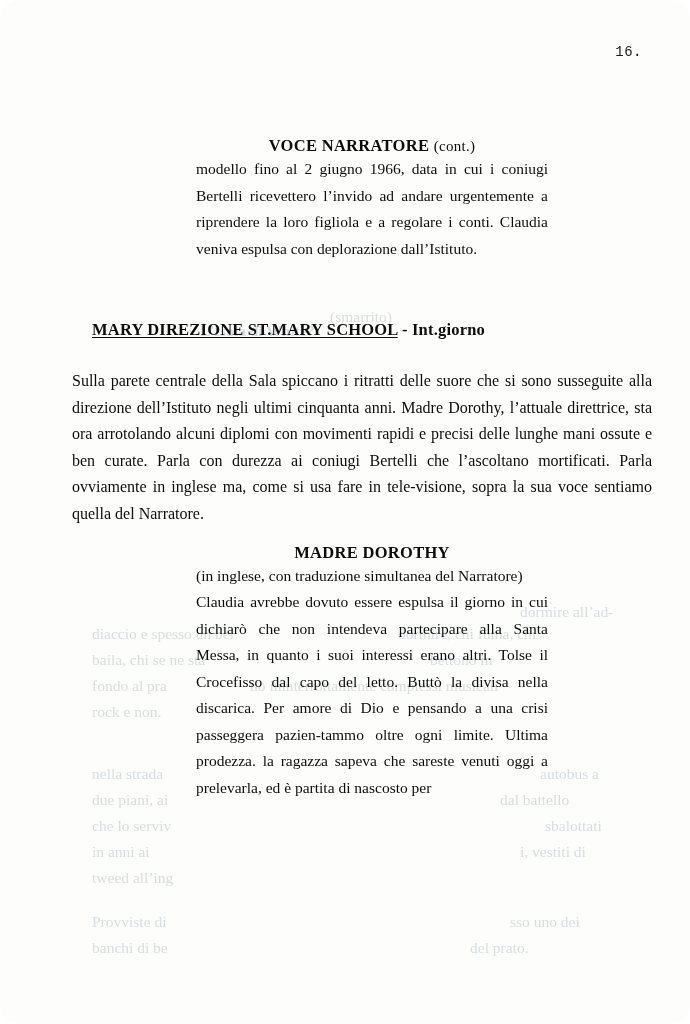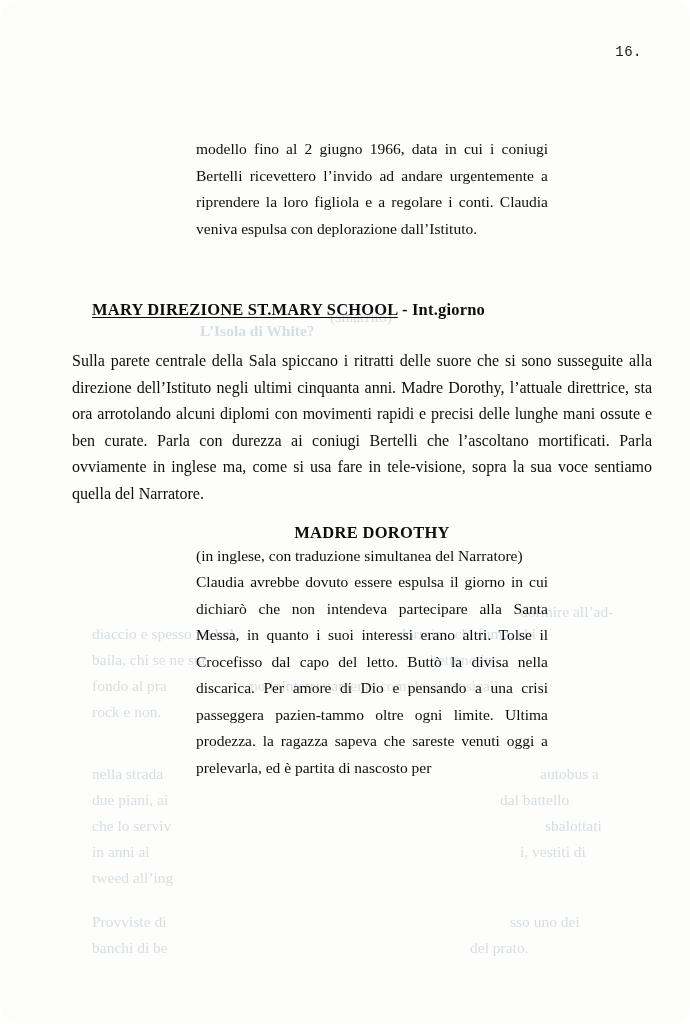--- a/index.html
+++ b/index.html
@@ -140,20 +140,21 @@
     <div class="ghost" style="left:510px; top:908px;">sso uno dei</div>
     <div class="ghost" style="left:92px; top:934px;">banchi di be</div>
     <div class="ghost" style="left:470px; top:934px;">del prato.</div>
   </div>
 
   <div class="content">
 
     <div class="sp1"></div>
 
     <div class="dlg-block">
+      <div class="dlg-cue"><span>VOCE NARRATORE</span> <span class="cont">(cont.)</span></div>
       <div class="dlg-text">modello fino al 2 giugno 1966, data in cui i coniugi Bertelli ricevettero l’invido ad andare urgentemente a riprendere la loro figliola e a regolare i conti. Claudia veniva espulsa con deplorazione dall’Istituto.</div>
     </div>
 
     <div class="sp2"></div>
 
     <div class="scene-heading"><span class="u">MARY DIREZIONE ST.MARY SCHOOL</span><span> - Int.giorno</span></div>
 
     <div class="sp3"></div>
 
     <div class="action">Sulla parete centrale della Sala spiccano i ritratti delle suore che si sono susseguite alla direzione dell’Istituto negli ultimi cinquanta anni. Madre Dorothy, l’attuale direttrice, sta ora arrotolando alcuni diplomi con movimenti rapidi e precisi delle lunghe mani ossute e ben curate. Parla con durezza ai coniugi Bertelli che l’ascoltano mortificati. Parla ovviamente in inglese ma, come si usa fare in tele-visione, sopra la sua voce sentiamo quella del Narratore.</div>

